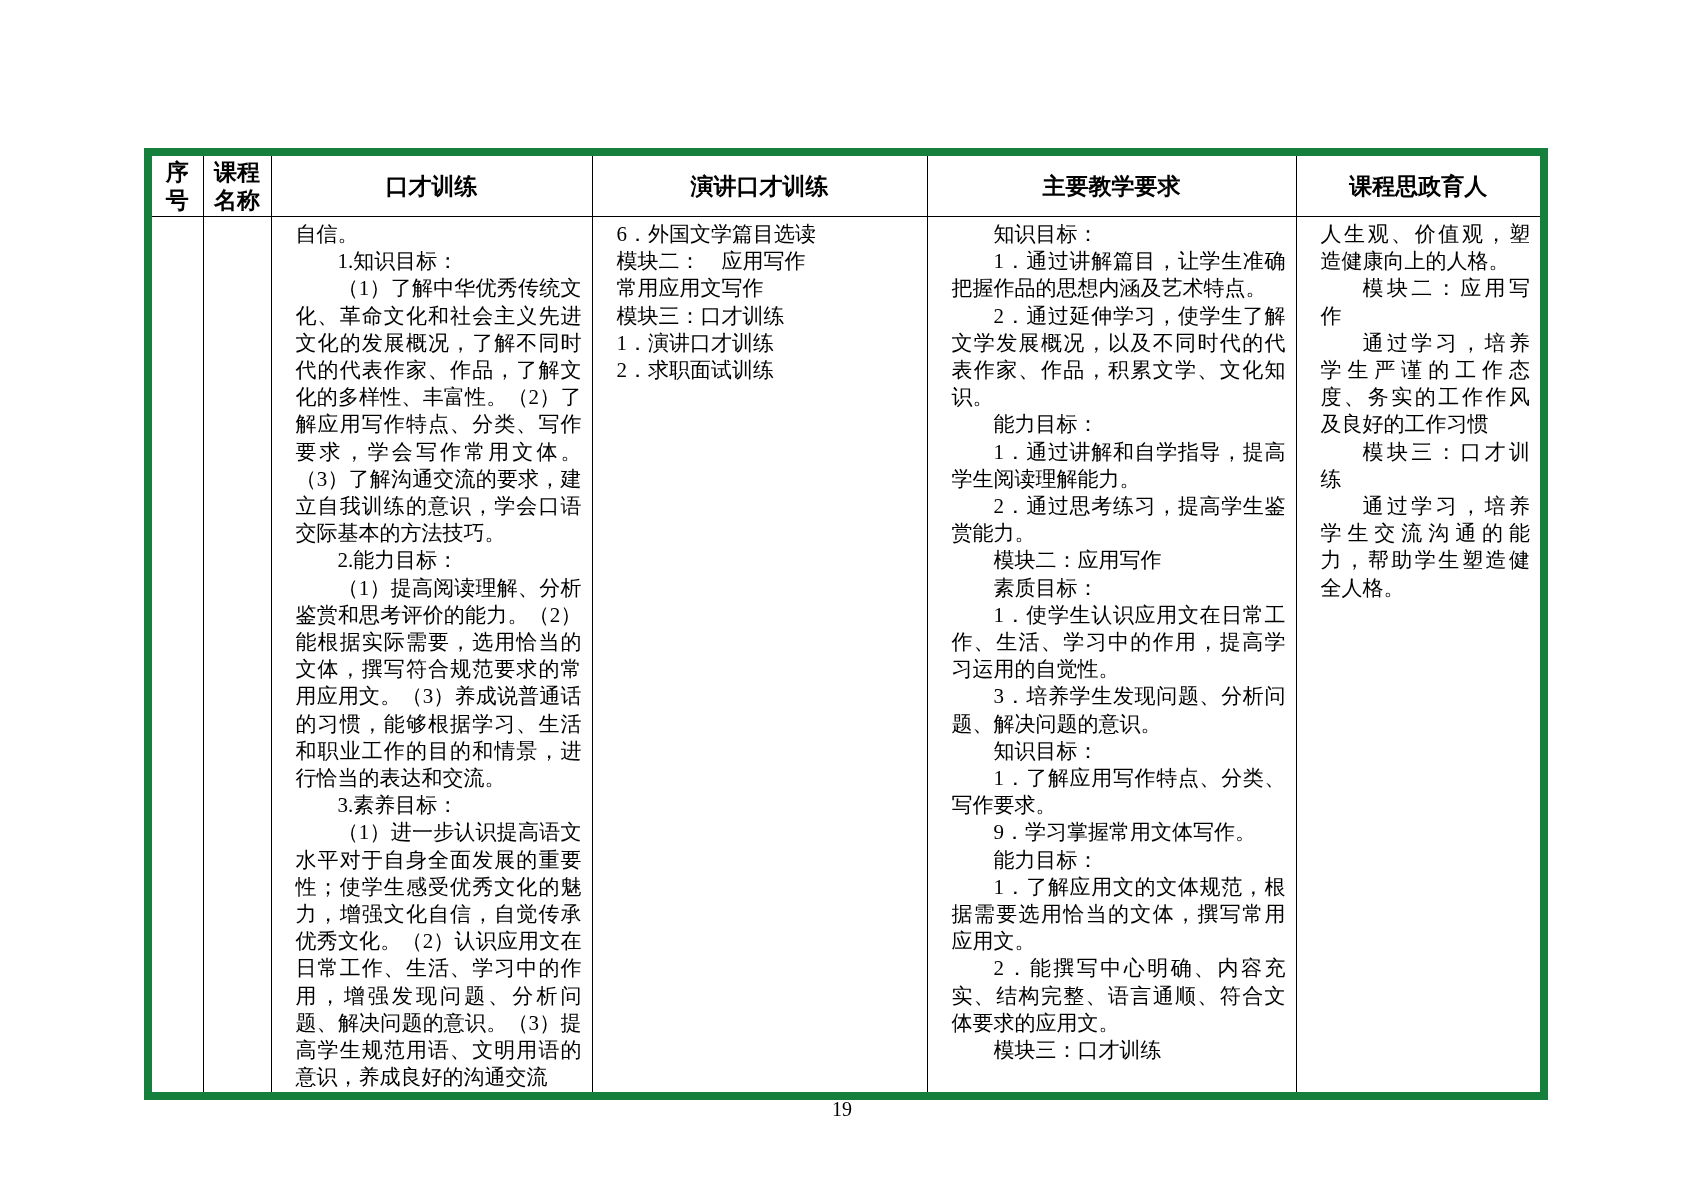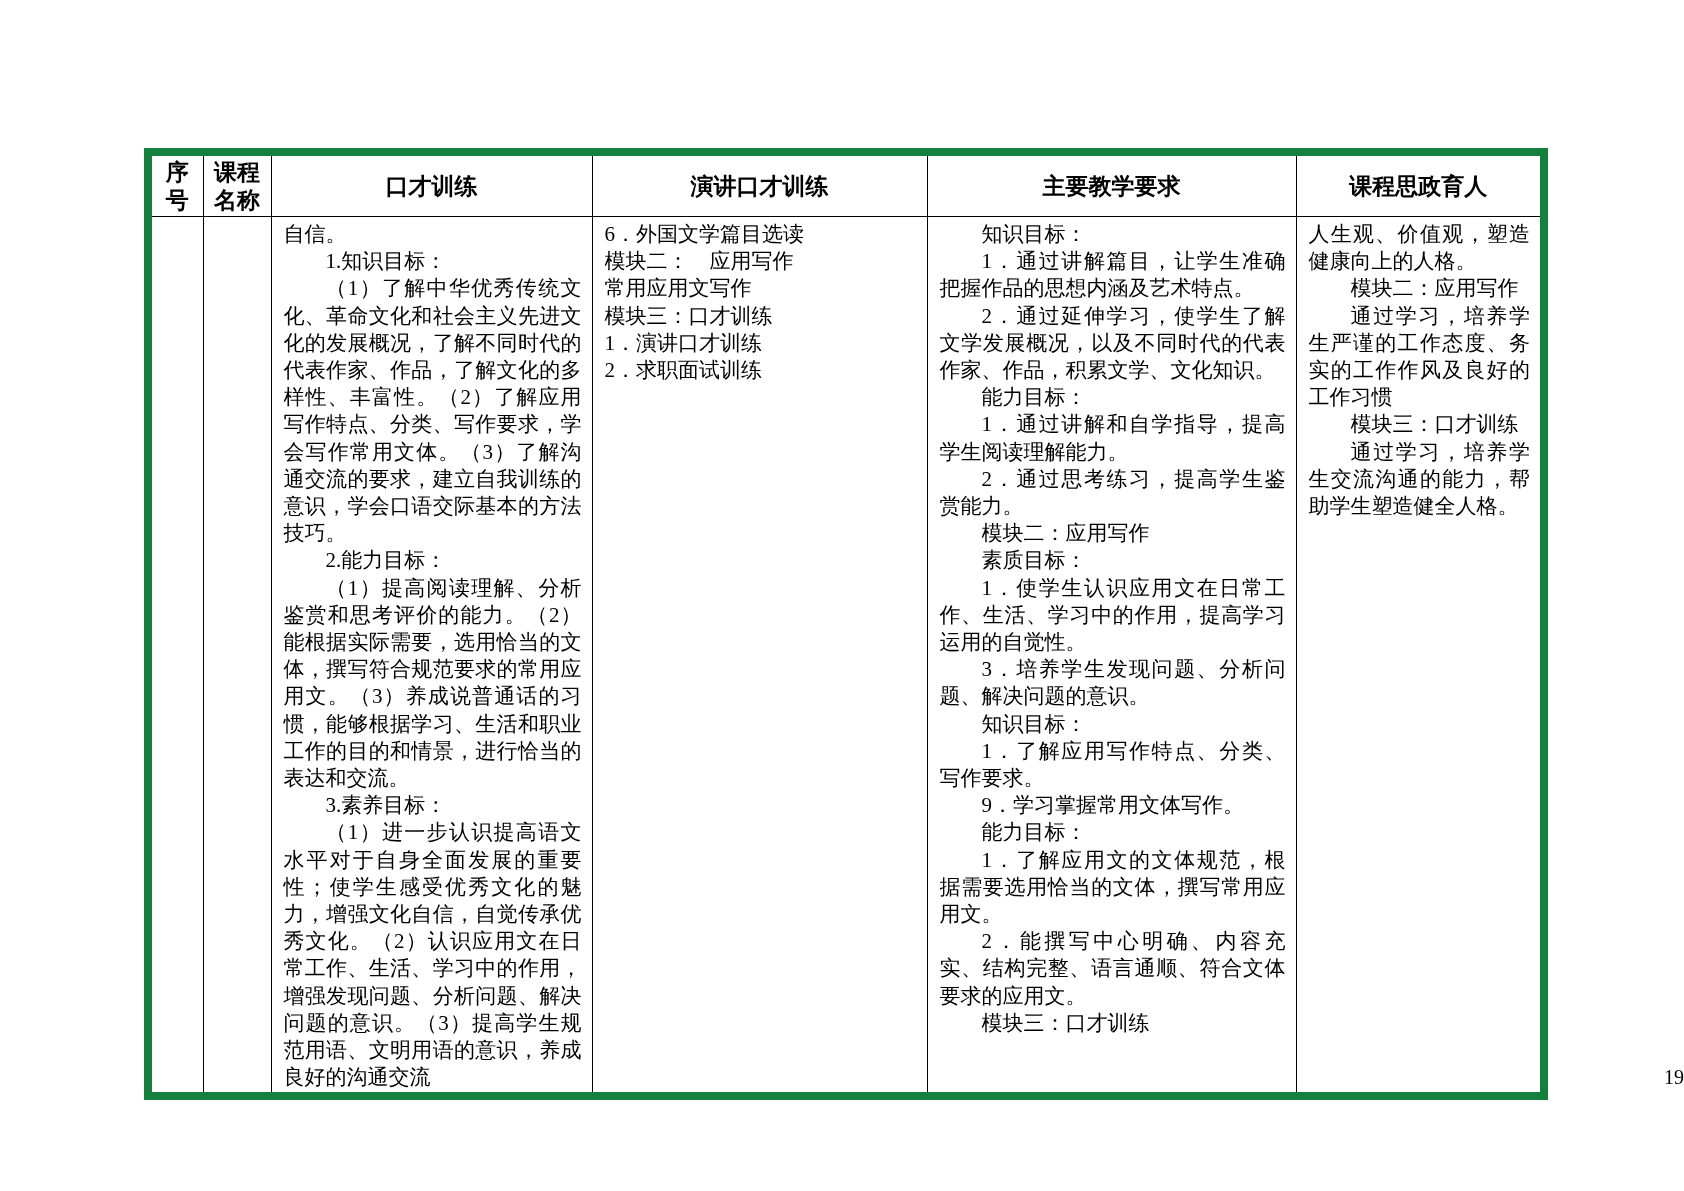--- a/index.html
+++ b/index.html
@@ -31,35 +31,35 @@
     line-height: 28px;
     text-align: center;
     vertical-align: middle;
     padding: 2px 8px;
     height: 62px;
   }
   .doc-table td {
     vertical-align: top;
     font-size: 21px;
     line-height: 27.2px;
-    padding: 4px 10px 0 12px;
+    padding: 4px 10px 0 24px;
     height: 818px;
   }
   .para {
     text-align: justify;
   }
   .para.indent {
     text-indent: 2em;
   }
   .page-number {
     position: absolute;
-    top: 1064px;
+    top: 1096px;
     left: 0;
     width: 1684px;
-    text-align: right;
+    text-align: center;
     font-size: 20px;
     line-height: 27px;
   }
 </style>
 </head>
 <body>
 
 <table class="doc-table">
   <colgroup>
     <col style="width:55px">

